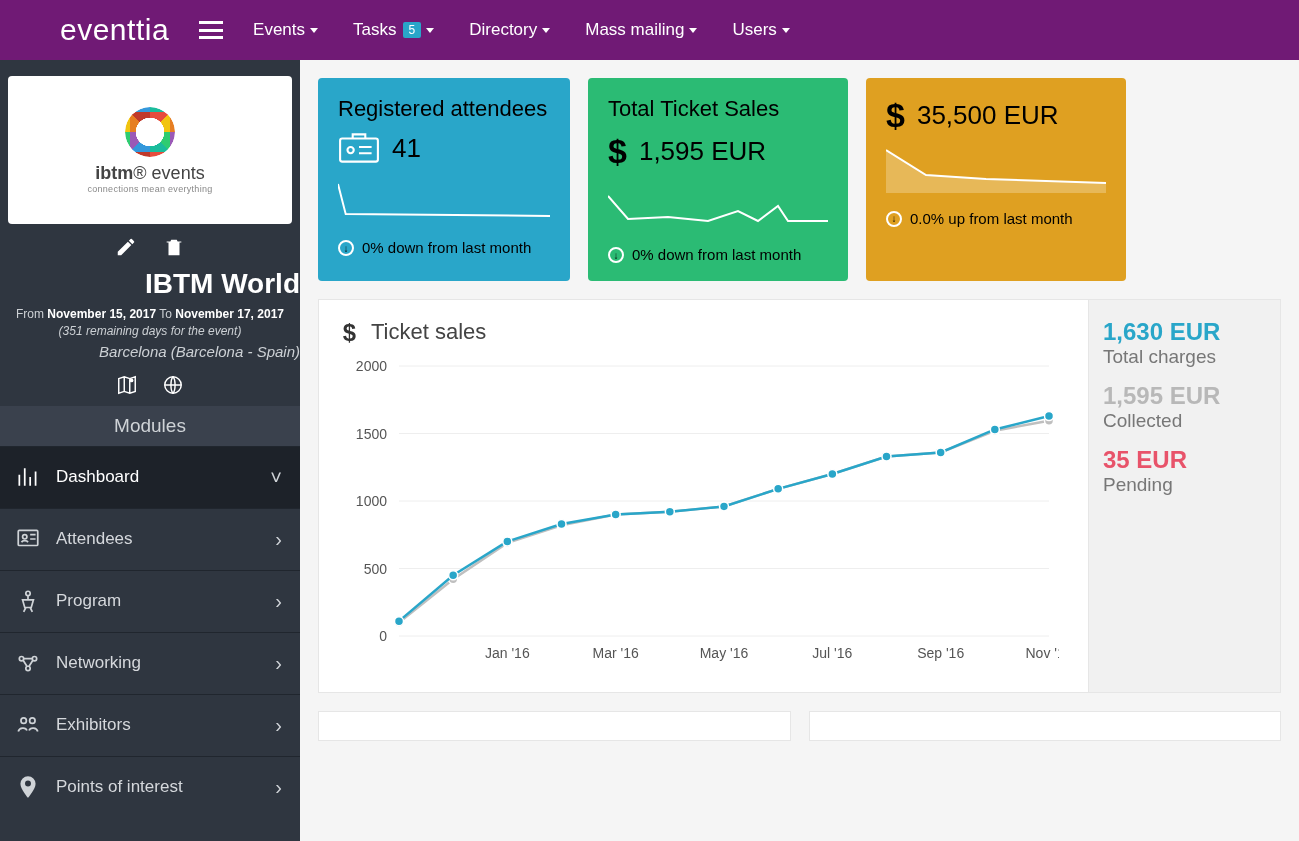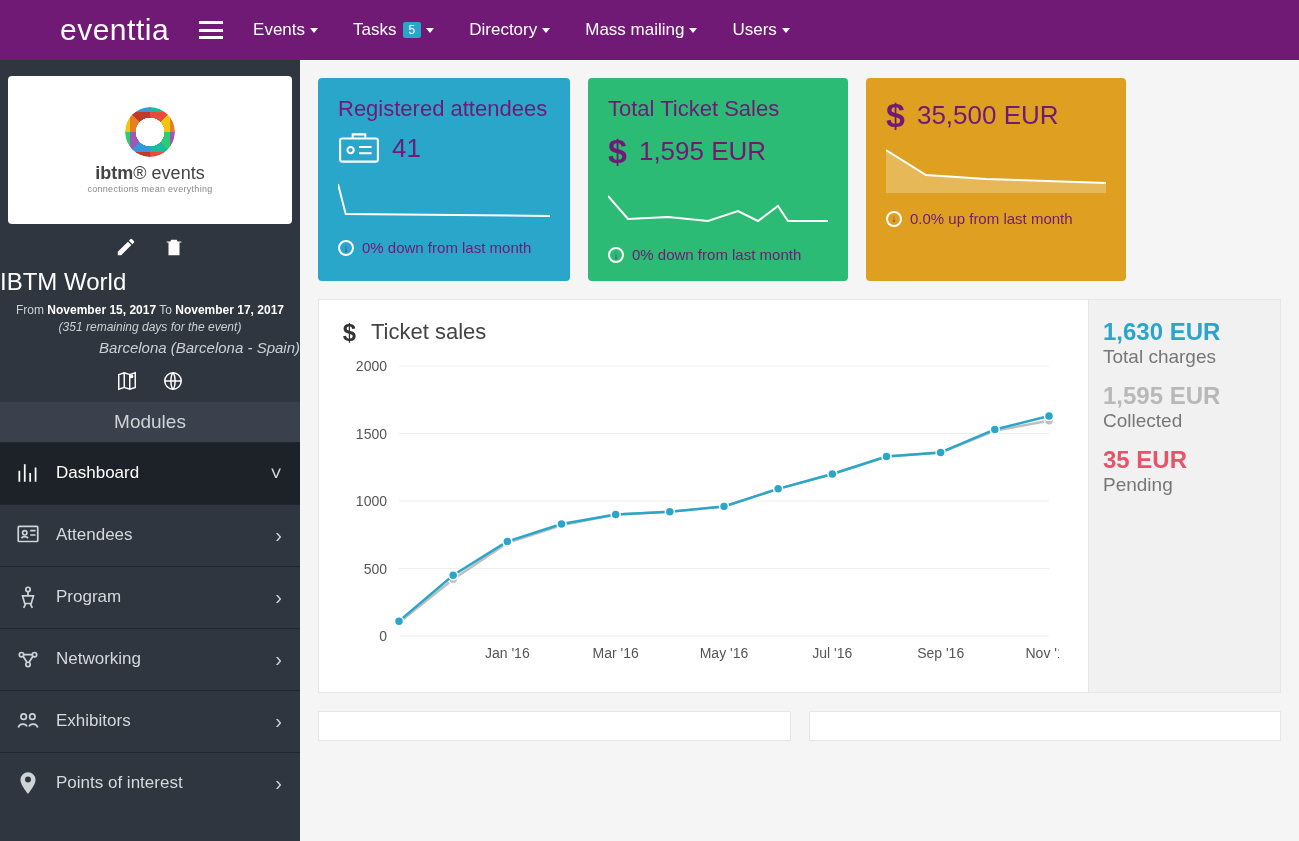--- a/index.html
+++ b/index.html
@@ -23,21 +23,21 @@
   -webkit-mask: radial-gradient(circle, transparent 40%, #000 41%);
           mask: radial-gradient(circle, transparent 40%, #000 41%);
   margin-bottom:6px;
 }
 .logo-text { color:#444; font-size:18px; font-weight:300; }
 .logo-text b { font-weight:700; }
 .logo-sub  { color:#888; font-size:9px; letter-spacing:0.3px; }
 .edit-row { text-align:center; margin:6px 0 10px; }
 .edit-row span { margin:0 10px; cursor:pointer; font-size:20px; color:#fff;}
 .icon-svg { width:22px; height:22px; fill:#fff; vertical-align:middle; }
-.event-title{ text-align:left; color:#fff; font-size:24px; font-weight:400; margin:6px 0;}
+.event-title{ text-align:right; color:#fff; font-size:28px; font-weight:700; margin:6px 0;}
 .event-dates{ text-align:center; font-size:12px; padding:0 6px; line-height:1.45; color:#ccd0d4;}
 .event-dates b { color:#fff; font-weight:600; }
 .event-dates i { font-style:italic; }
 .event-loc  { text-align:right; font-style:italic; font-size:15px; color:#ccd0d4; margin-top:2px;}
 .map-globe  { text-align:center; margin:14px 0 10px;}
 .map-globe span{ margin:0 10px; cursor:pointer; }
 
 .modules-hdr{ background:#3a414d; height:40px; display:flex; align-items:center; justify-content:center; font-size:19px; color:#cfd3d7;}
 .module-item{ height:62px; display:flex; align-items:center; padding:0 18px 0 14px; border-top:1px solid #20262e; cursor:pointer; font-size:17px;}
 .module-item.active{ background:#1d2229; color:#fff; }
@@ -45,21 +45,21 @@
 .module-item .chev{ margin-left:auto; font-size:20px; color:#cfd3d7;}
 
 
 .main { position:absolute; left:300px; top:60px; width:999px; height:781px; overflow:hidden;}
 .breadcrumb{ background:#fff; padding:14px 18px; font-size:20px; border-bottom:1px solid #eee;}
 .breadcrumb a{ color:#1f7ab5; text-decoration:none;}
 .breadcrumb .sep{ color:#bbb; margin:0 8px;}
 .breadcrumb .cur{ color:#555;}
 
 .cards { display:flex; gap:18px; padding:18px; }
-.card  { flex:0 0 260px; border-radius:4px; color:#701a75; padding:18px 20px 16px 20px; position:relative;}
+.card  { flex:0 0 260px; border-radius:4px; color:#000000; padding:18px 20px 16px 20px; position:relative;}
 .card.blue  { background:#29a6c9; flex:0 0 252px;}
 .card.green { background:#2bbb74; }
 .card.amber { background:#dfa021; }
 .card h3    { font-size:22px; font-weight:400; line-height:1.2; margin-bottom:10px;}
 .card .bigval{ font-size:26px; font-weight:400; display:flex; align-items:center; gap:12px;}
 .card .bigval .dollar{ font-size:34px; font-weight:700;}
 .card .badge-icon{ width:42px; height:32px; }
 .card .spark{ width:100%; height:50px; margin-top:10px;}
 .card .foot { display:flex; align-items:center; gap:8px; font-size:15px; margin-top:10px; line-height:1.3;}
 .card .foot .arrow{ width:16px;height:16px;border:2px solid #fff; border-radius:50%; display:inline-flex; align-items:center; justify-content:center; font-size:10px;}

